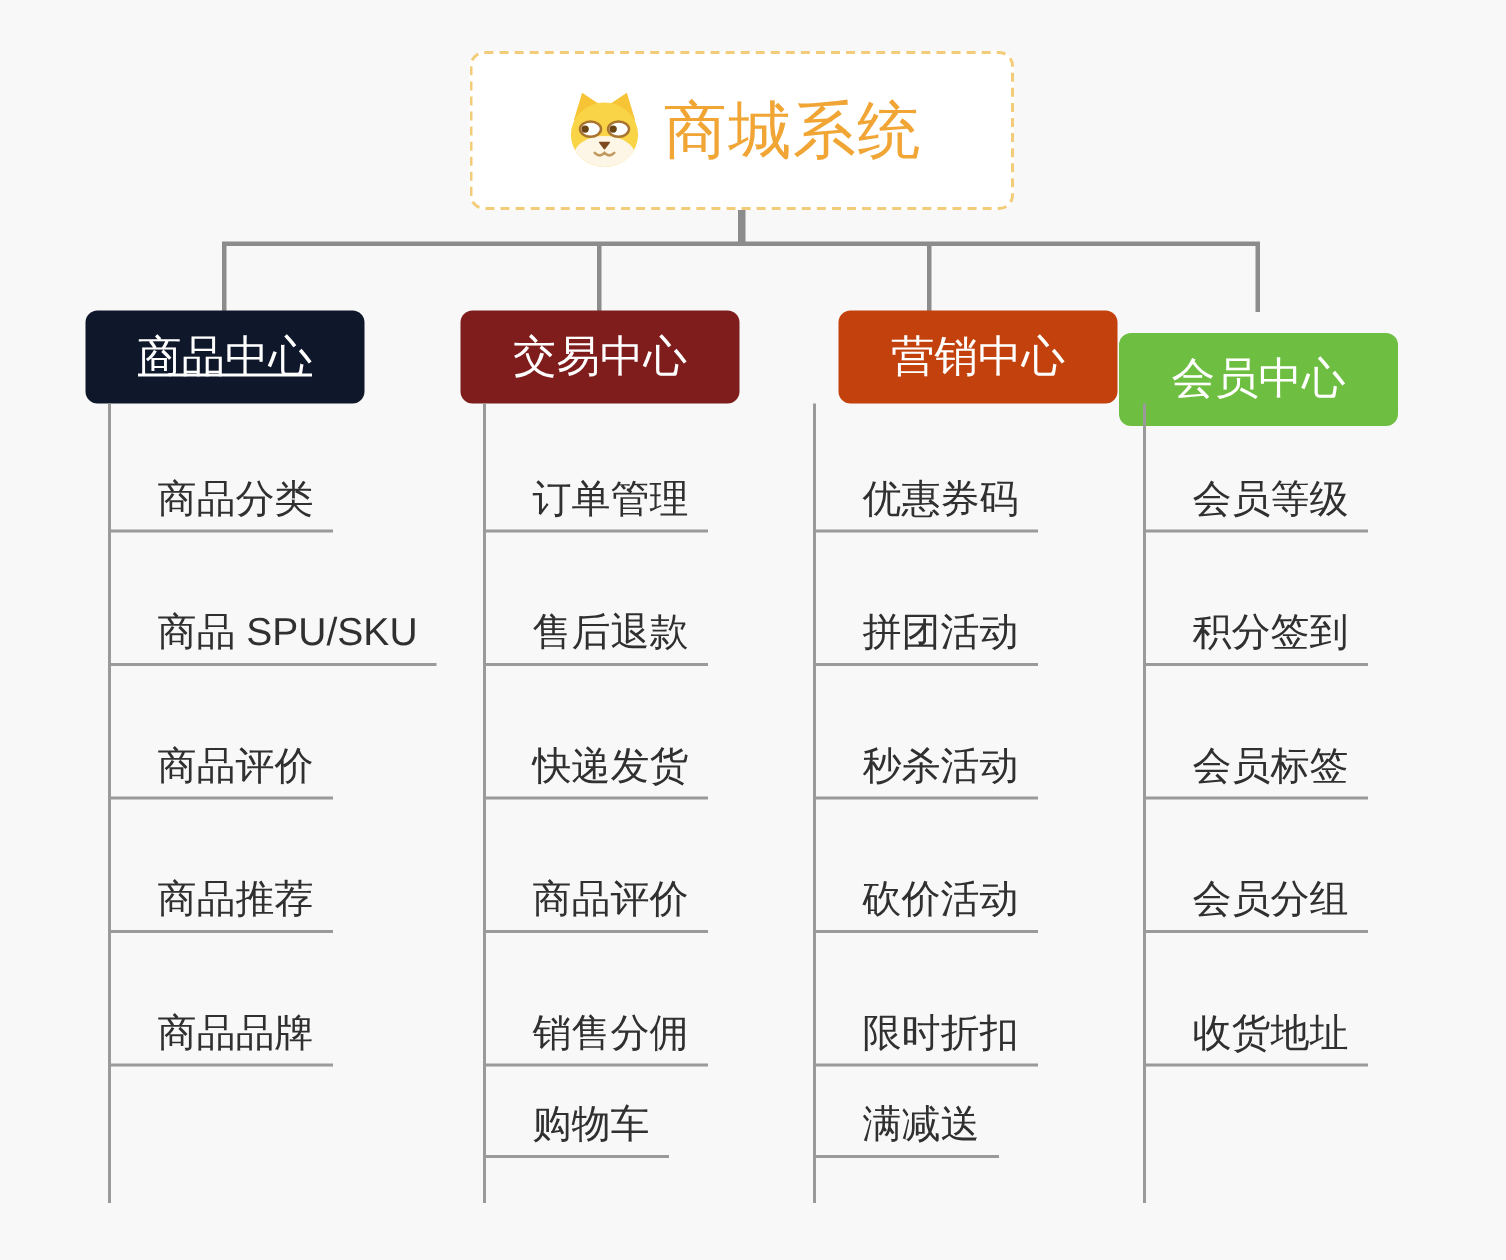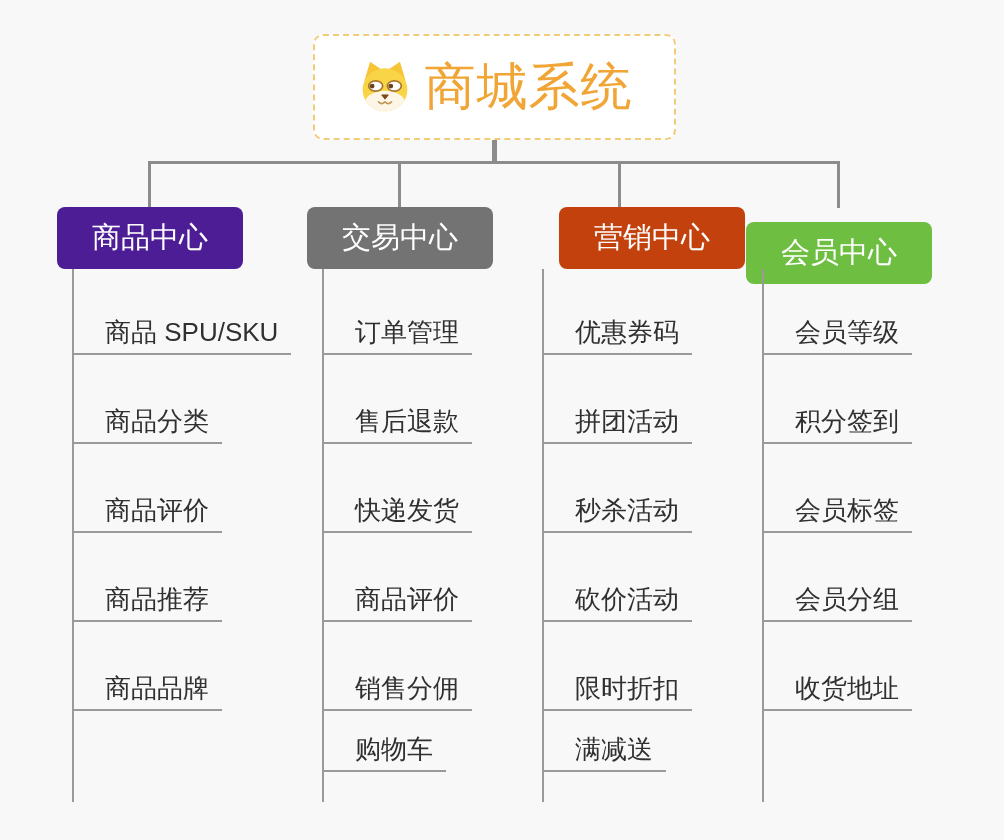--- a/index.html
+++ b/index.html
@@ -15,21 +15,21 @@
   .stub{top:163px;width:3px;height:45px;}
   .stub-0{left:148px}.stub-1{left:398px}.stub-2{left:618px}.stub-3{left:837px}
   
   .root-node{
     position:absolute;left:313px;top:34px;width:363px;height:106px;
     box-sizing:border-box;background:#ffffff;
     border:2px dashed #f3cc7a;border-radius:10px;
     display:flex;align-items:center;justify-content:center;gap:12px;
     cursor:default;
   }
-  .root-label{font-size:51px;color:#f0a535;letter-spacing:1px;white-space:nowrap;}
+  .root-label{font-size:42px;color:#f0a535;letter-spacing:1px;white-space:nowrap;}
   .dog{display:flex;align-items:center;}
   
   .branch{
     position:absolute;top:207px;width:186px;height:62px;
     border-radius:8px;color:#ffffff;font-size:29px;
     display:flex;align-items:center;justify-content:center;
     white-space:nowrap;cursor:default;
   }
   .b0{left:57px}.b1{left:307px}.b2{left:527px}.b3{left:746px}
   
@@ -81,28 +81,28 @@
         <ellipse cx="40" cy="29" rx="7.5" ry="5.5" fill="#ffffff" stroke="#a8742f" stroke-width="1.8"></ellipse>
         <circle cx="16.2" cy="29" r="2.6" fill="#6b4413"></circle>
         <circle cx="36.2" cy="29" r="2.6" fill="#6b4413"></circle>
         <path d="M26.5 38.5 h7 l-3.5 4.5 Z" fill="#7c4a1e" stroke="#7c4a1e" stroke-width="1" stroke-linejoin="round"></path>
         <path d="M23 46 q3.5 3.5 7 0 q3.5 3.5 7 0" stroke="#c09a5e" fill="none" stroke-width="1.8" stroke-linecap="round"></path>
       </svg>
     </span>
     <span class="root-label">商城系统</span>
   </div>
 
-  <div class="branch b0" style="background-color: #4c1d95;">商品中心</div>
-  <div class="branch b1" style="background-color: #737373; text-align: center;">交易中心</div>
+  <div class="branch b0" style="background-color: #0f172a; text-decoration: underline;">商品中心</div>
+  <div class="branch b1" style="background-color: #7f1d1d; text-align: center;">交易中心</div>
   <div class="branch b2" style="background-color: #c2410c; margin-left: 32px;">营销中心</div>
   <div class="branch b3" style="background-color: rgb(110, 191, 65); margin-top: 15px;">会员中心</div>
 
   <div class="col c0">
+    <div class="item">商品分类</div>
     <div class="item">商品 SPU/SKU</div>
-    <div class="item">商品分类</div>
     <div class="item">商品评价</div>
     <div class="item">商品推荐</div>
     <div class="item">商品品牌</div>
   </div>
 
   <div class="col c1">
     <div class="item">订单管理</div>
     <div class="item">售后退款</div>
     <div class="item">快递发货</div>
     <div class="item">商品评价</div>

